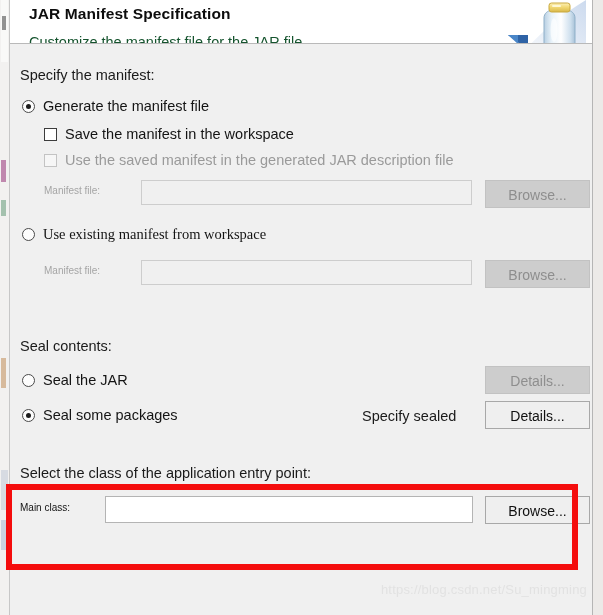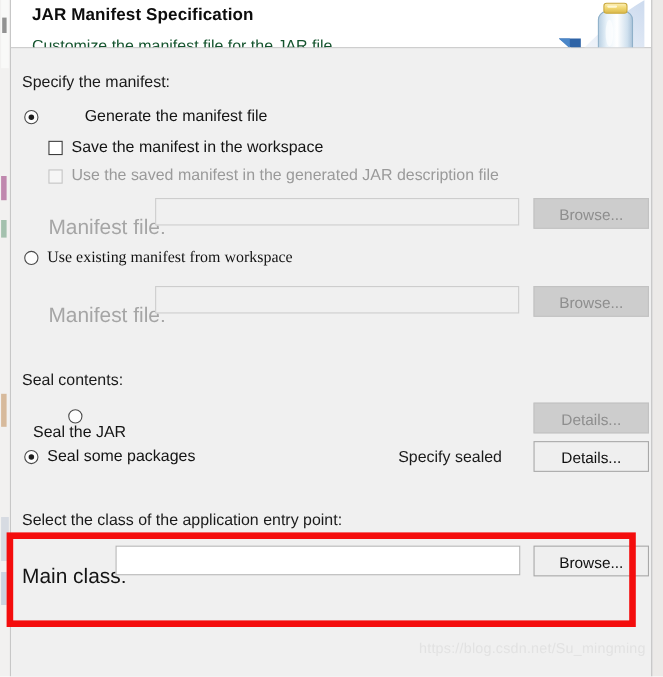--- a/index.html
+++ b/index.html
@@ -137,24 +137,23 @@
     border: 1px solid #3c3c3c;
     background: #ffffff;
     box-sizing: border-box;
     flex: 0 0 auto;
   }
   .checkbox.disabled { border-color: #c3c3c3; background: #f6f6f6; }
 
   
   .field-label {
     position: absolute;
-    font-size: 19px;
+    font-size: 10px;
     color: #141414;
     white-space: nowrap;
-    margin-top: 12px;
   }
   .field-label.disabled { color: #a5a5a5; }
 
   .textfield {
     position: absolute;
     background: #ffffff;
     border: 1px solid #b4b4b4;
     box-sizing: border-box;
     font-family: "Liberation Sans", sans-serif;
     font-size: 13px;
@@ -266,21 +265,21 @@
         <rect x="58" y="5" width="9" height="2" rx="1" fill="#fffbe2" opacity=".85"></rect>
         <ellipse cx="60" cy="30" rx="3.5" ry="12" fill="#ffffff" opacity=".62"></ellipse>
       </svg>
     </div>
   </div>
 
   <div id="body-panel">
 
     <div class="section-label" style="left:10px; top:23px;">Specify the manifest:</div>
 
-    <div class="ctl-row" style="left:12px; top:54px;gap:34px;">
+    <div class="ctl-row" style="left:12px; top:54px;">
       <span class="radio checked"></span>
       <span class="ctl-text">Generate the manifest file</span>
     </div>
 
     <div class="ctl-row disabled" style="left:34px; top:108px;">
       <span class="checkbox disabled"></span>
       <span class="ctl-text">Use the saved manifest in the generated JAR description file</span>
     </div>
 
     <div class="ctl-row" style="left:34px; top:82px;">
@@ -296,21 +295,21 @@
       <span class="radio"></span>
       <span class="ctl-text">Use existing manifest from workspace</span>
     </div>
 
     <div class="field-label disabled" style="left:34px; top:221px;">Manifest file:</div>
     <input class="textfield disabled" style="left: 131px; top: 216px; width: 331px; height: 25px;" disabled="" placeholder="">
     <div class="btn disabled" style="left:475px; top:216px; width:105px; height:28px;">Browse...</div>
 
     <div class="section-label" style="left:10px; top:294px;">Seal contents:</div>
 
-    <div class="ctl-row" style="left:12px; top:328px;flex-direction:column;">
+    <div class="ctl-row" style="left:12px; top:328px;">
       <span class="radio"></span>
       <span class="ctl-text">Seal the JAR</span>
     </div>
     <div class="btn disabled" style="left:475px; top:322px; width:105px; height:28px;">Details...</div>
 
     <div class="ctl-row" style="left:12px; top:363px;">
       <span class="radio checked"></span>
       <span class="ctl-text">Seal some packages</span>
     </div>
     <div class="info-text" style="left:352px; top:364px;">Specify sealed</div>

